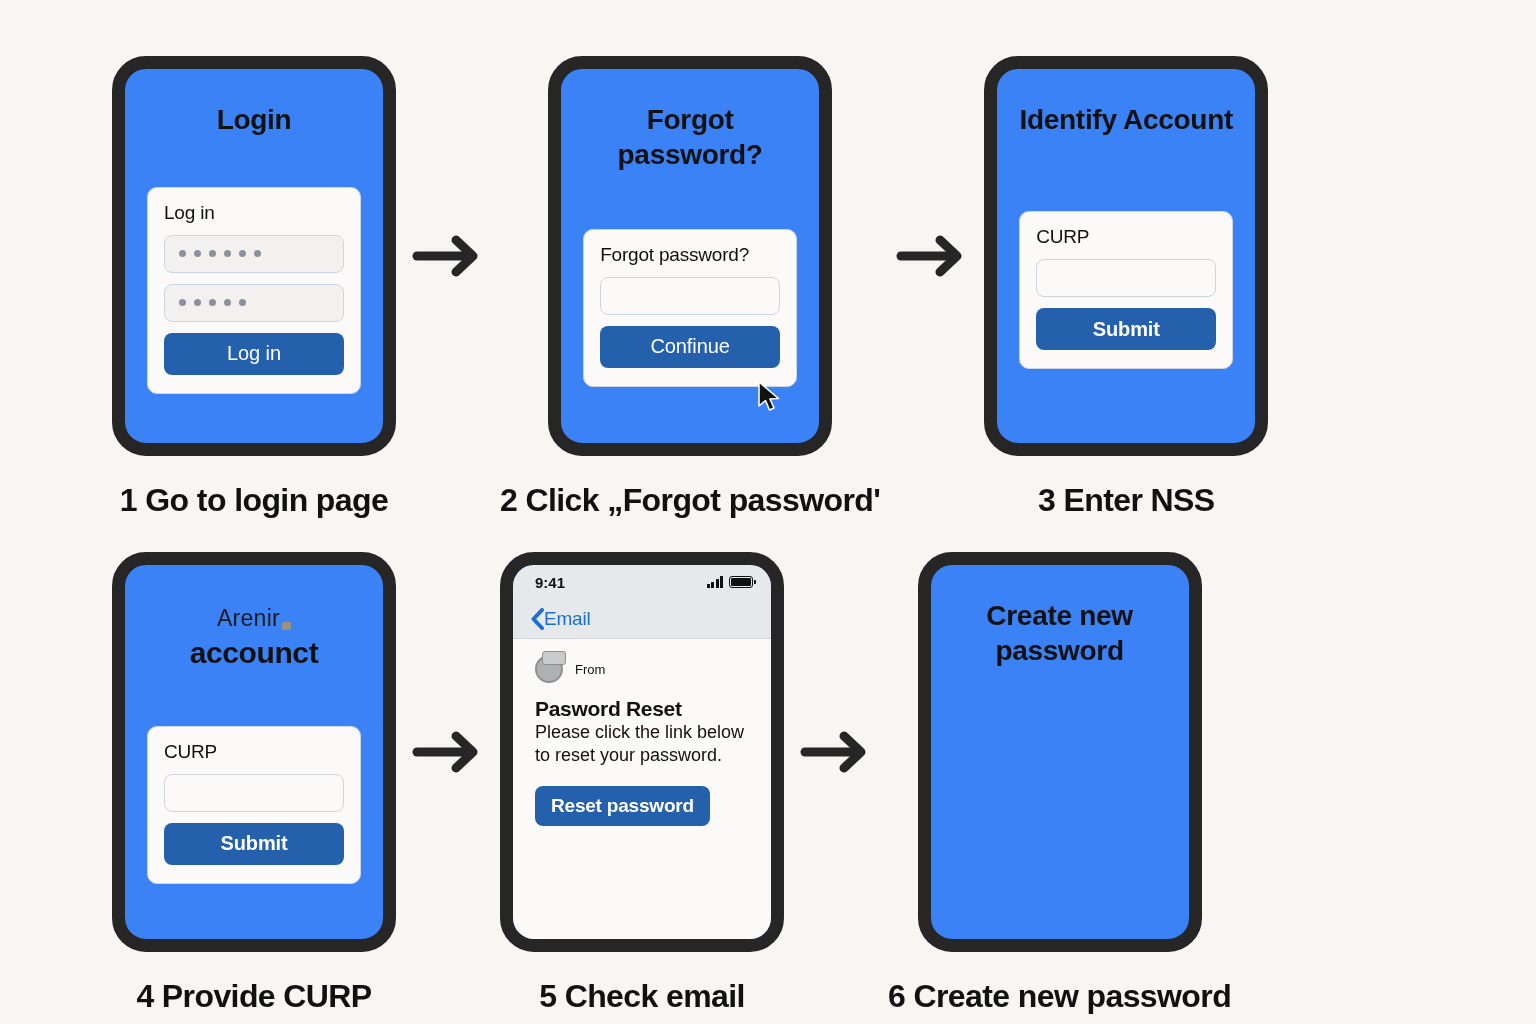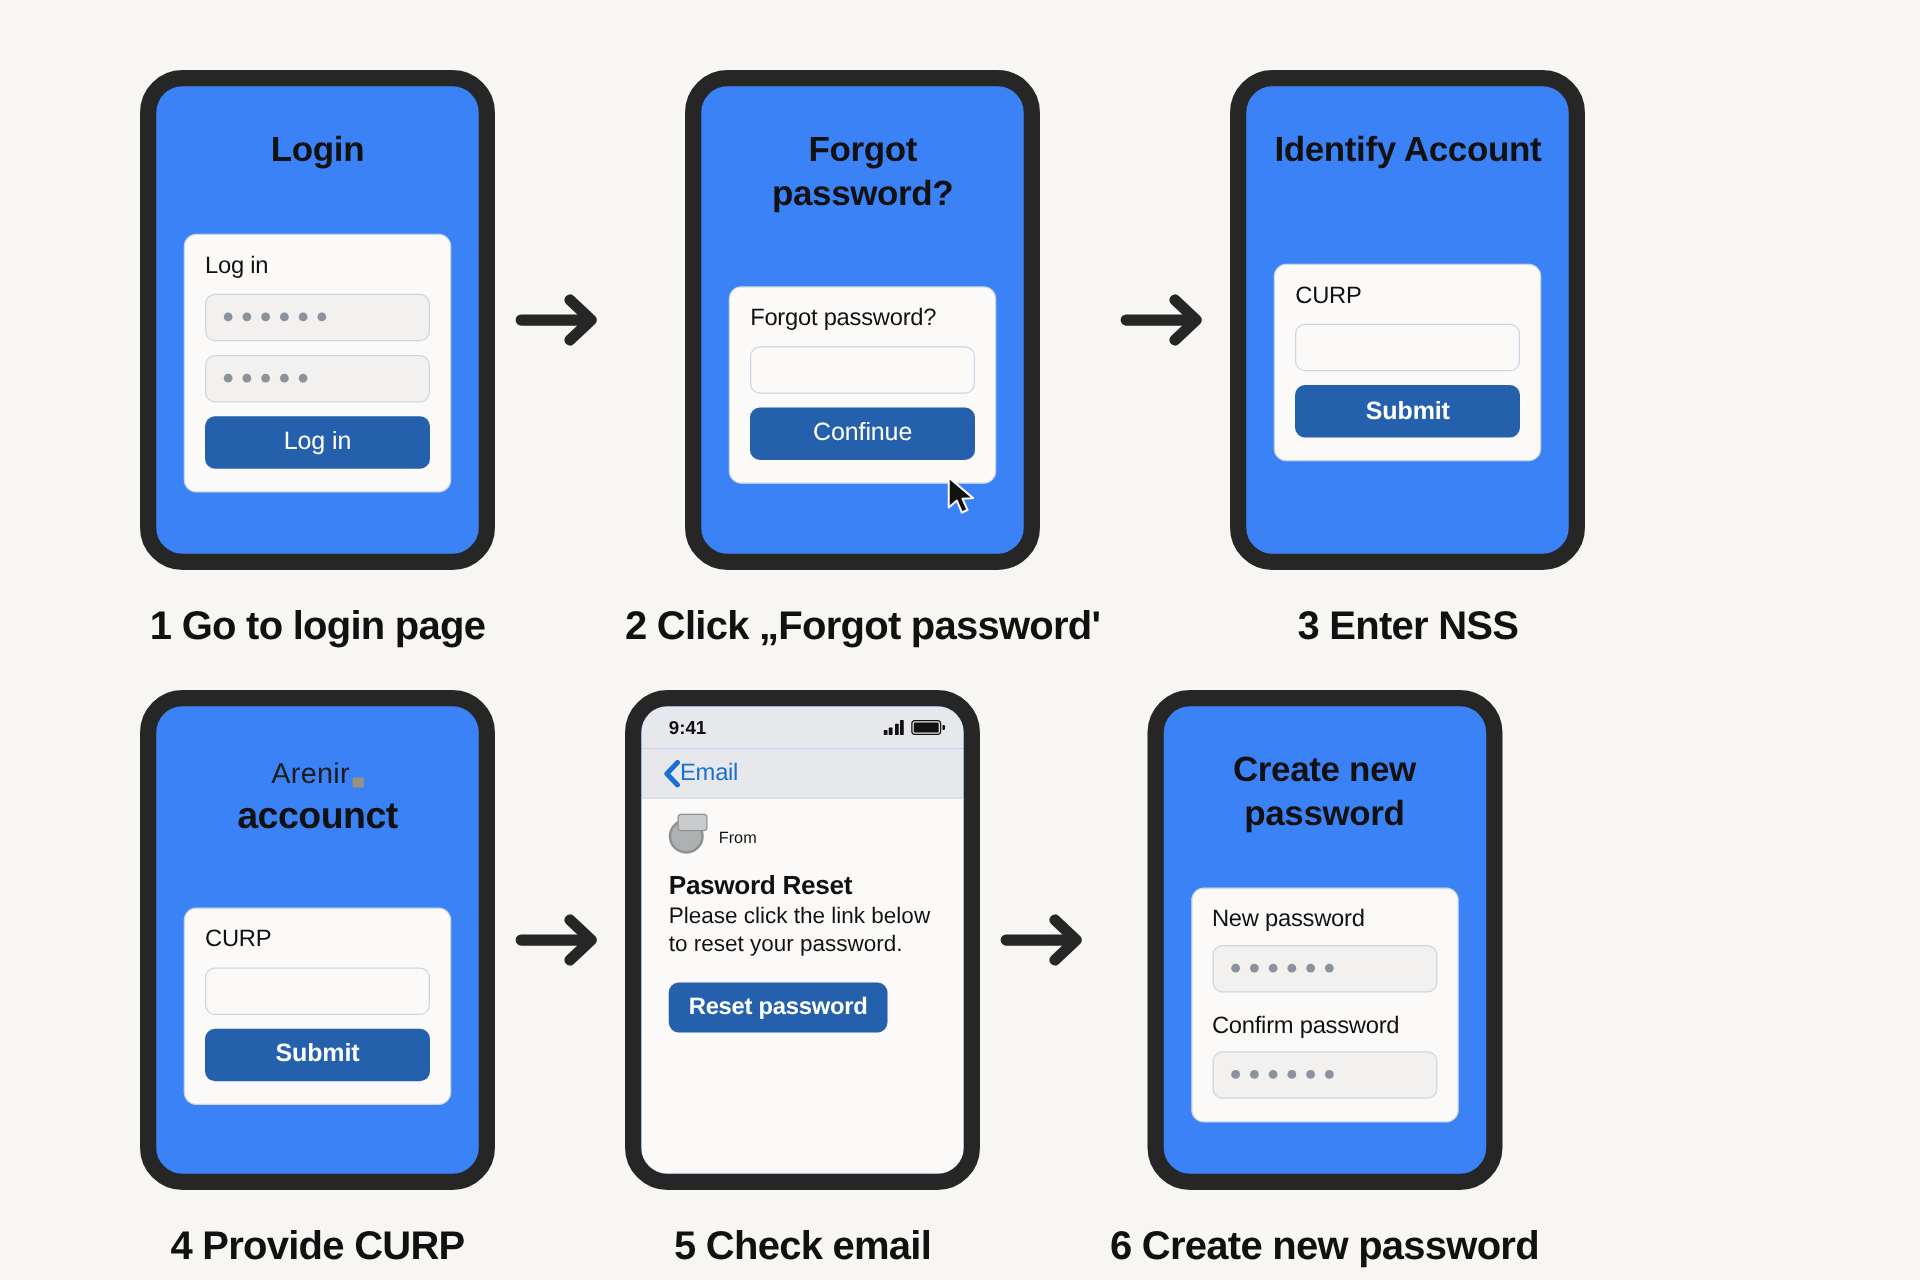--- a/index.html
+++ b/index.html
@@ -416,43 +416,19 @@
       <svg width="74" height="46" viewBox="0 0 74 46" aria-hidden="true">
         <line x1="6" y1="23" x2="56" y2="23" stroke="#262626" stroke-width="9" stroke-linecap="round"></line>
         <polyline points="45,7 62,23 45,39" fill="none" stroke="#262626" stroke-width="9" stroke-linecap="round" stroke-linejoin="round"></polyline>
       </svg>
     </div>
 
     <div class="step">
       <div class="phone">
         <div class="phone-inner">
           <div class="screen-title">Create new password</div>
-          <div class="card">
-            <div class="card-label tight">New password</div>
-            <div class="field filled">
-              <div class="dots">
-                <i></i>
-                  <i></i>
-                  <i></i>
-                  <i></i>
-                  <i></i>
-                  <i></i>
-              </div>
-            </div>
-            <div class="card-label tight" style="margin-top:16px">Confirm password</div>
-            <div class="field filled" style="margin-bottom:0">
-              <div class="dots">
-                <i></i>
-                  <i></i>
-                  <i></i>
-                  <i></i>
-                  <i></i>
-                  <i></i>
-              </div>
-            </div>
-          </div>
         </div>
       </div>
       <div class="caption">6 Create new password</div>
     </div>
 
   </div>
 </div>
 
 </body></html>

